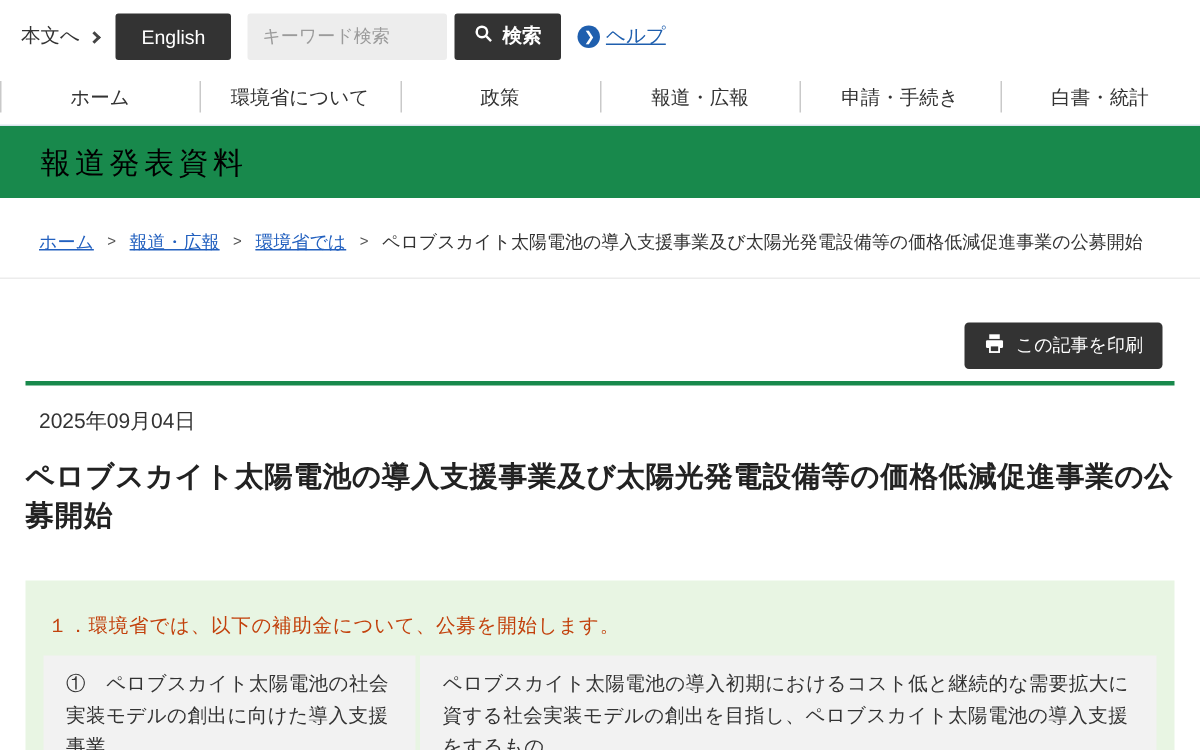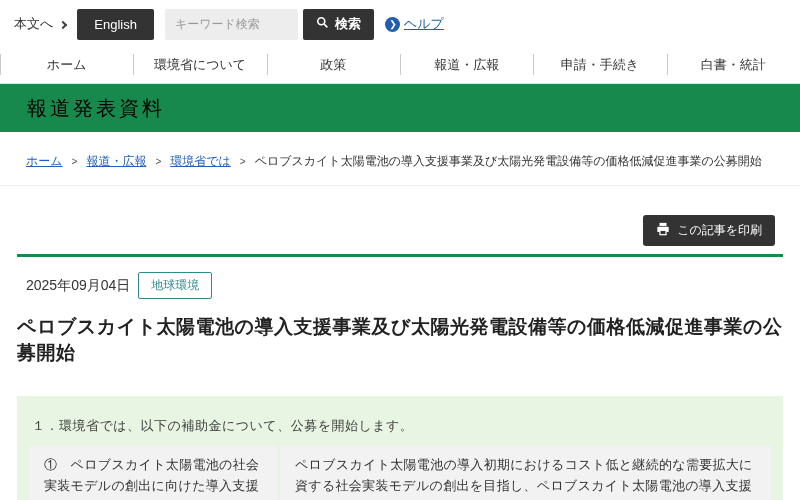--- a/index.html
+++ b/index.html
@@ -49,31 +49,31 @@
   .crumb-current { color:#333; }
 
   
   .tools { display:flex; justify-content:flex-end; padding:29px 25px 0; }
   .print-btn { display:flex; align-items:center; gap:7px; border-radius:3px;
     padding:7px 13px; font-size:12px; }
 
   .green-rule { height:3px; background:#18894c; margin:8px 17px 0; }
 
   
-  .meta { display:flex; align-items:center; gap:8px; padding:15px 0 0 26px; }
+  .meta { display:flex; align-items:center; gap:20px; padding:15px 0 0 26px; }
   .date { font-size:14px; color:#333; }
   .badge { font-size:12px; color:#2f8b8b; border:1px solid #2f8b8b; background:#fff;
     padding:4px 12px; border-radius:2px; }
 
   .article-title { font-size:19px; font-weight:bold; color:#222; margin:15px 17px 0;
     letter-spacing:.5px; }
 
   
   .summary-box { margin:30px 17px 0; background:#e8f5e3; padding:12px 12px 14px; }
-  .lead { font-size:13px; color:#404040; margin:9px 0 11px 3px; letter-spacing:.5px; }
+  .lead { font-size:13px; color:#c2410c; margin:9px 0 11px 3px; letter-spacing:.5px; }
   .grant-table { display:flex; flex-direction:column; gap:3px; }
   .grant-row { display:flex; gap:3px; }
   .cell { background:#f2f2f2; padding:9px 15px; font-size:13px; line-height:1.6;
     color:#333; display:flex; align-items:center; letter-spacing:.3px; }
   .cell-name { flex:0 0 248px; }
   .cell-desc { flex:1; }
 </style>
 </head>
 <body>
 
@@ -134,21 +134,20 @@
       </svg>
     </span>
     <span>この記事を印刷</span>
   </button>
 </div>
 
 <div class="green-rule"></div>
 
 <div class="meta">
   <span class="date">2025年09月04日</span>
-  <span class="badge">地球環境</span>
 </div>
 
 <h2 class="article-title">ペロブスカイト太陽電池の導入支援事業及び太陽光発電設備等の価格低減促進事業の公募開始</h2>
 
 <section class="summary-box">
   <p class="lead">１．環境省では、以下の補助金について、公募を開始します。</p>
   <div class="grant-table">
     <div class="grant-row">
       <div class="cell cell-name">①　ペロブスカイト太陽電池の社会実装モデルの創出に向けた導入支援事業</div>
       <div class="cell cell-desc">ペロブスカイト太陽電池の導入初期におけるコスト低と継続的な需要拡大に資する社会実装モデルの創出を目指し、ペロブスカイト太陽電池の導入支援をするもの</div>

